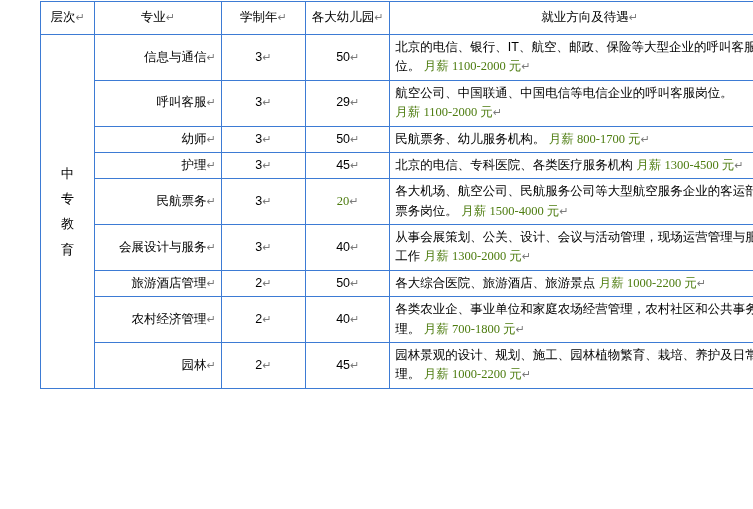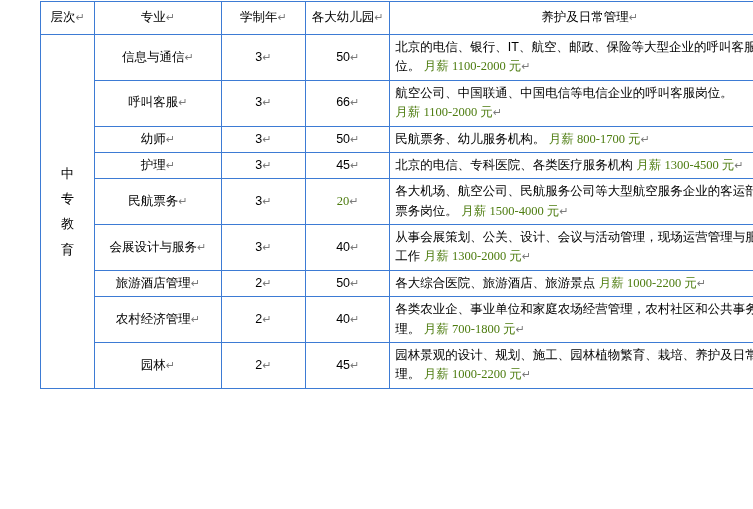--- a/index.html
+++ b/index.html
@@ -57,21 +57,21 @@
     width: 100%;
     text-align: center;
     line-height: 1.95;
     font-size: 13px;
     letter-spacing: 0;
   }
   .level-vert span {
     display: block;
   }
   td.major-cell {
-    text-align: center;
+    text-align: right;
     font-size: 13px;
   }
   td.num-cell {
     text-align: center;
     font-size: 12.5px;
   }
   td.dir-cell {
     text-align: left;
     font-size: 12.5px;
   }
@@ -96,42 +96,42 @@
       <col class="col-years">
       <col class="col-plan">
       <col class="col-dir">
     </colgroup>
     <thead>
       <tr>
         <th class="hdr"><span>层次</span><span class="eol">↵</span></th>
         <th class="hdr"><span>专业</span><span class="eol">↵</span></th>
         <th class="hdr"><span>学制年</span><span class="eol">↵</span></th>
         <th class="hdr"><span>各大幼儿园</span><span class="eol">↵</span></th>
-        <th class="hdr"><span>养护及日常管理</span><span class="eol">↵</span></th>
+        <th class="hdr"><span>就业方向及待遇</span><span class="eol">↵</span></th>
       </tr>
     </thead>
     <tbody id="tbody">
         <tr>
           <td class="level-cell" rowspan="9">
             <div class="level-vert">
               <span>中</span>
               <span>专</span>
               <span>教</span>
               <span>育</span>
             </div>
           </td>
           <td class="major-cell">信息与通信<span class="eol">↵</span></td>
           <td class="num-cell"><span>3</span><span class="eol">↵</span></td>
           <td class="num-cell"><span>50</span><span class="eol">↵</span></td>
           <td class="dir-cell"><span>北京的电信、银行、IT、航空、邮政、保险等大型企业的呼叫客服岗位。</span> <span class="red nowrapnum">月薪 1100-2000 元</span><span class="eol">↵</span></td>
         </tr>
         <tr>
           <td class="major-cell">呼叫客服<span class="eol">↵</span></td>
           <td class="num-cell"><span>3</span><span class="eol">↵</span></td>
-          <td class="num-cell"><span>66</span><span class="eol">↵</span></td>
+          <td class="num-cell"><span>29</span><span class="eol">↵</span></td>
           <td class="dir-cell"><span>航空公司、中国联通、中国电信等电信企业的呼叫客服岗位。</span> <span class="red nowrapnum">月薪 1100-2000 元</span><span class="eol">↵</span></td>
         </tr>
         <tr>
           <td class="major-cell">幼师<span class="eol">↵</span></td>
           <td class="num-cell"><span>3</span><span class="eol">↵</span></td>
           <td class="num-cell"><span>50</span><span class="eol">↵</span></td>
           <td class="dir-cell"><span>民航票务、幼儿服务机构。</span> <span class="red nowrapnum">月薪 800-1700 元</span><span class="eol">↵</span></td>
         </tr>
         <tr>
           <td class="major-cell">护理<span class="eol">↵</span></td>

